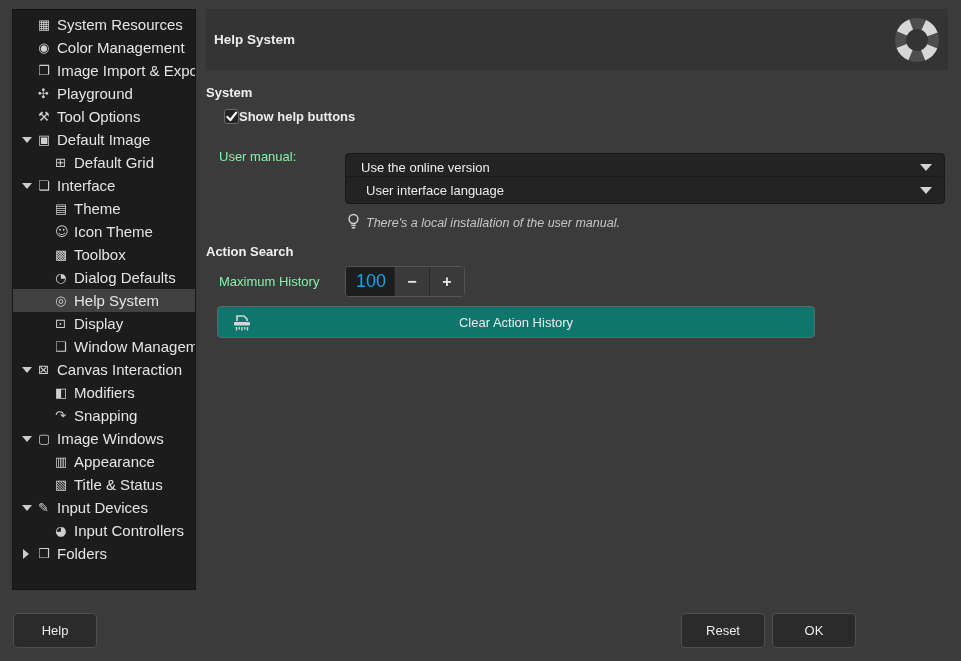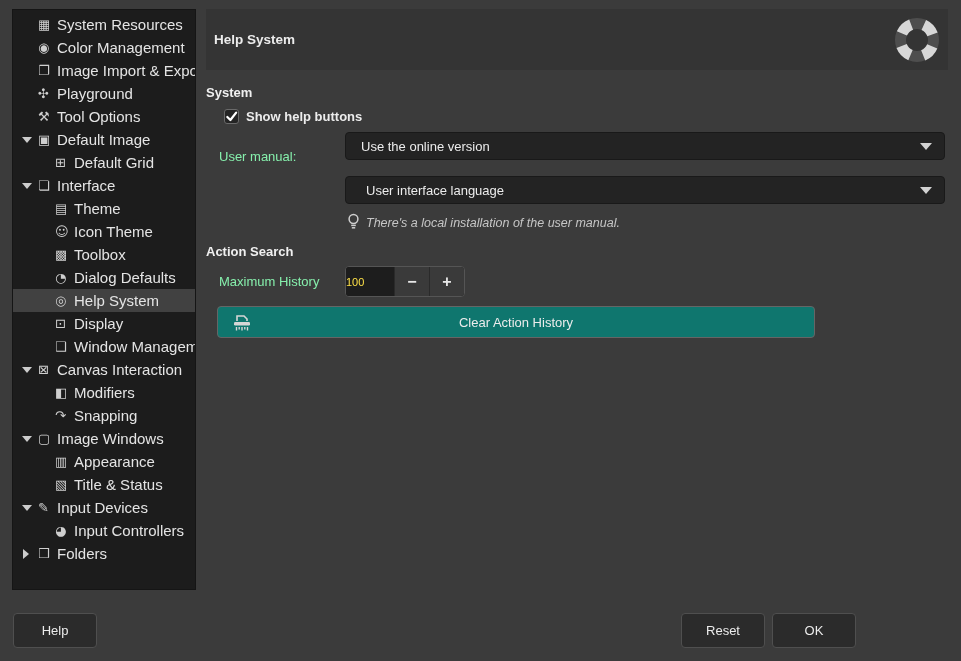--- a/index.html
+++ b/index.html
@@ -45,53 +45,53 @@
     position:absolute; left:0; top:0; width:742px; height:61px;
     background:#343434; display:flex; align-items:center; padding-left:8px;
   }
   .page-title { font-weight:bold; font-size:13.5px; color:#ececec; }
   .ring-wrap { position:absolute; right:5px; top:5px; width:52px; height:52px; }
 
   .section-label { position:absolute; left:0; font-weight:bold; color:#f0f0f0; }
   .sec-general { top:76px; }
   .sec-action  { top:235px; }
 
-  .check-row { position:absolute; left:18px; top:100px; display:flex; align-items:center; gap:7px; cursor:default; }
+  .check-row { position:absolute; left:18px; top:100px; display:flex; align-items:center; cursor:default; }
   .checkbox {
     width:15px; height:15px; background:#242424; border:1px solid #6a6a6a; border-radius:3px;
     display:flex; align-items:center; justify-content:center;
   }
   .check-row .lbl { font-weight:bold; color:#ececec; }
 
   .field-label { position:absolute; left:13px; width:122px; color:#86efac; }
   .lbl-manual  { top:134px; line-height:28px; }
   .lbl-history { top:257px; line-height:31px; }
 
   .dropdown {
     position:absolute; left:139px; width:600px; height:28px;
     background:#232323; border:1px solid #191919; border-radius:4px;
     display:flex; align-items:center; padding:0 12px 0 15px; cursor:default;
   }
-  .dd1 { top:123px;gap:20px; } .dd2 { top:167px;padding-left:20px; }
+  .dd1 { top:144px;gap:20px; } .dd2 { top:167px;padding-left:20px; }
   .dropdown .dd-text { flex:1; color:#ececec; }
   .dd-arrow::after {
     content:""; display:block;
     border-left:6px solid transparent; border-right:6px solid transparent; border-top:7px solid #d2d2d2;
   }
 
   .tip-row { position:absolute; left:141px; top:204px; display:flex; align-items:center; gap:6px; }
   .tip-text { font-style:italic; color:#c6c6c6; font-size:12.5px; }
 
   .spinner {
     position:absolute; left:139px; top:257px; height:31px; display:flex;
     border:1px solid #555555; border-radius:4px; overflow:hidden; background:#1d1d1d;
   }
   .spin-entry {
     width:48px; height:100%; background:#1d1d1d; border:none; outline:none;
-    color:#fde047; font-size:11px; 
+    color:#0ea5e9; font-size:18px; padding-left:10px;
     font-family:"Liberation Sans","DejaVu Sans",sans-serif;
   }
   .spin-btn {
     width:35px; display:flex; align-items:center; justify-content:center;
     background:#3a3a3a; border-left:1px solid #2a2a2a; color:#e8e8e8;
     font-size:16px; font-weight:bold; cursor:default;
   }
 
   .clear-btn {
     position:absolute; left:11px; top:297px; width:598px; height:32px;

